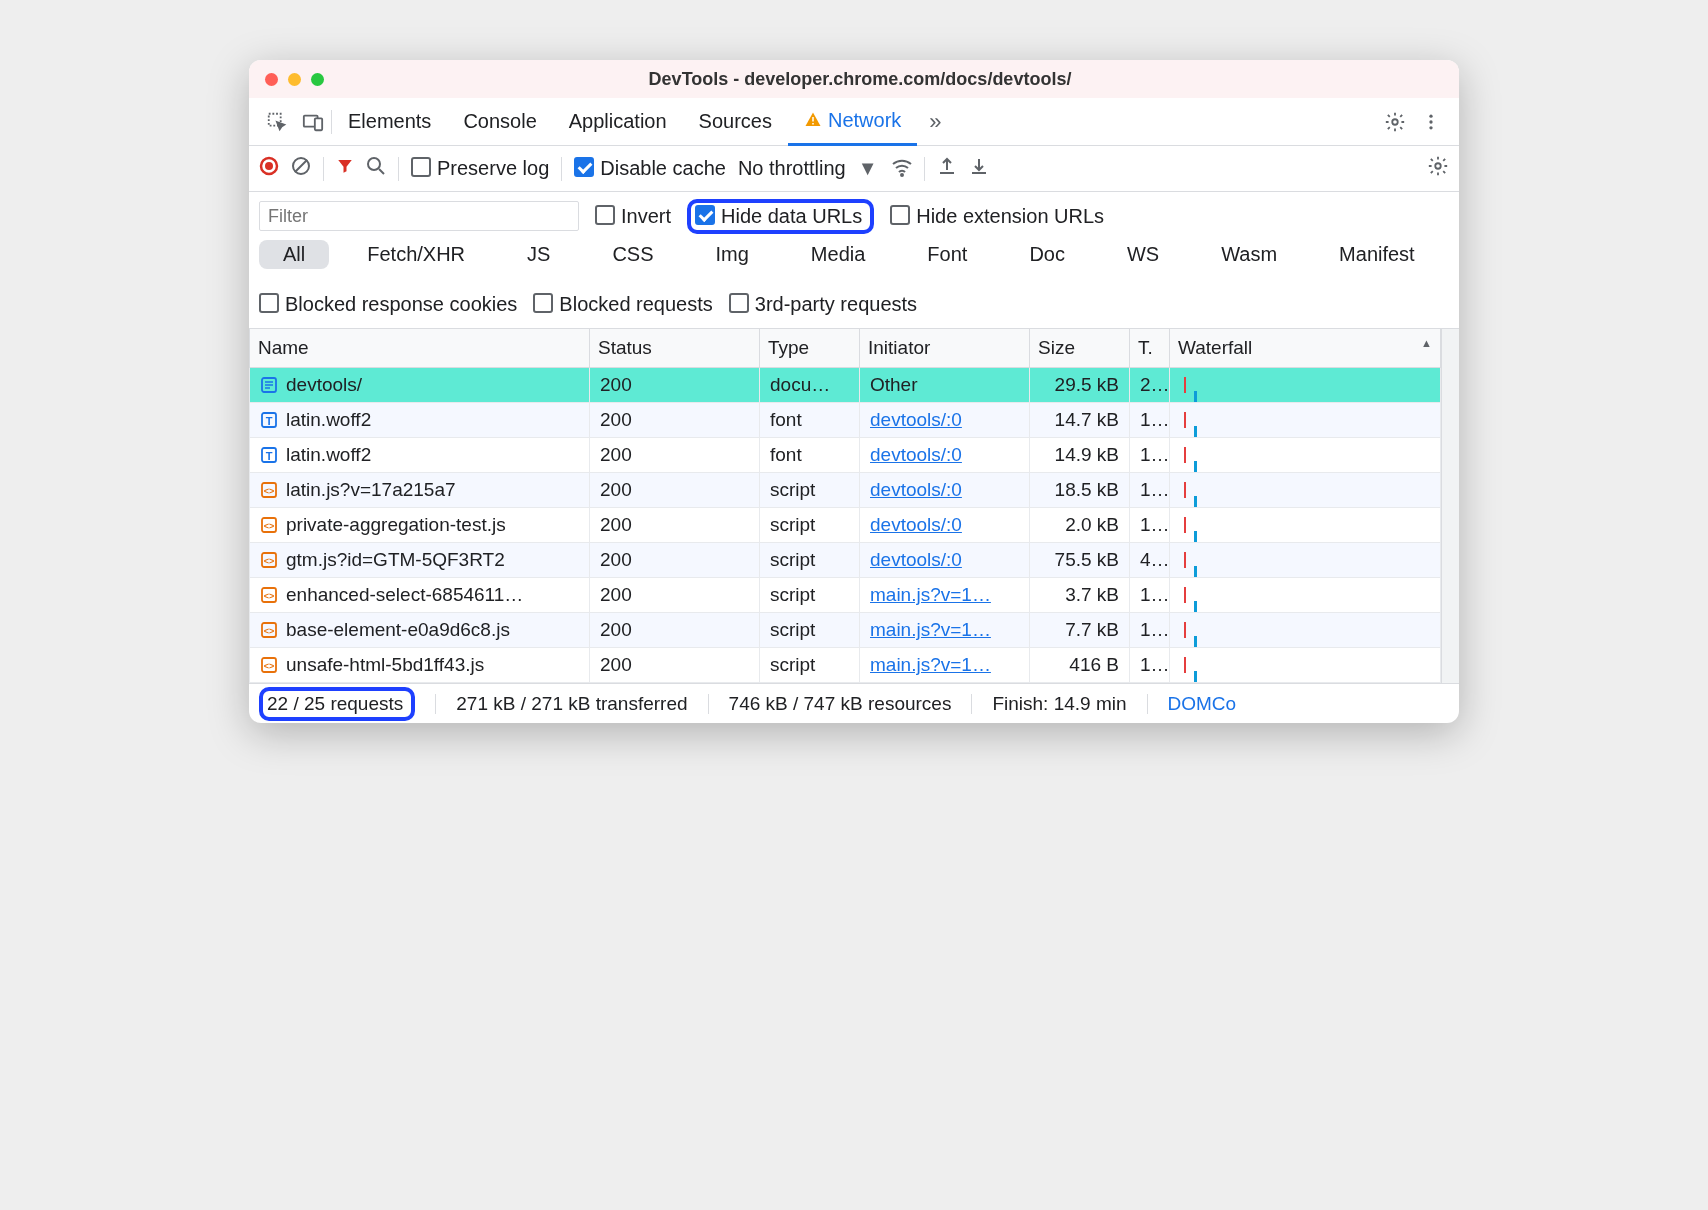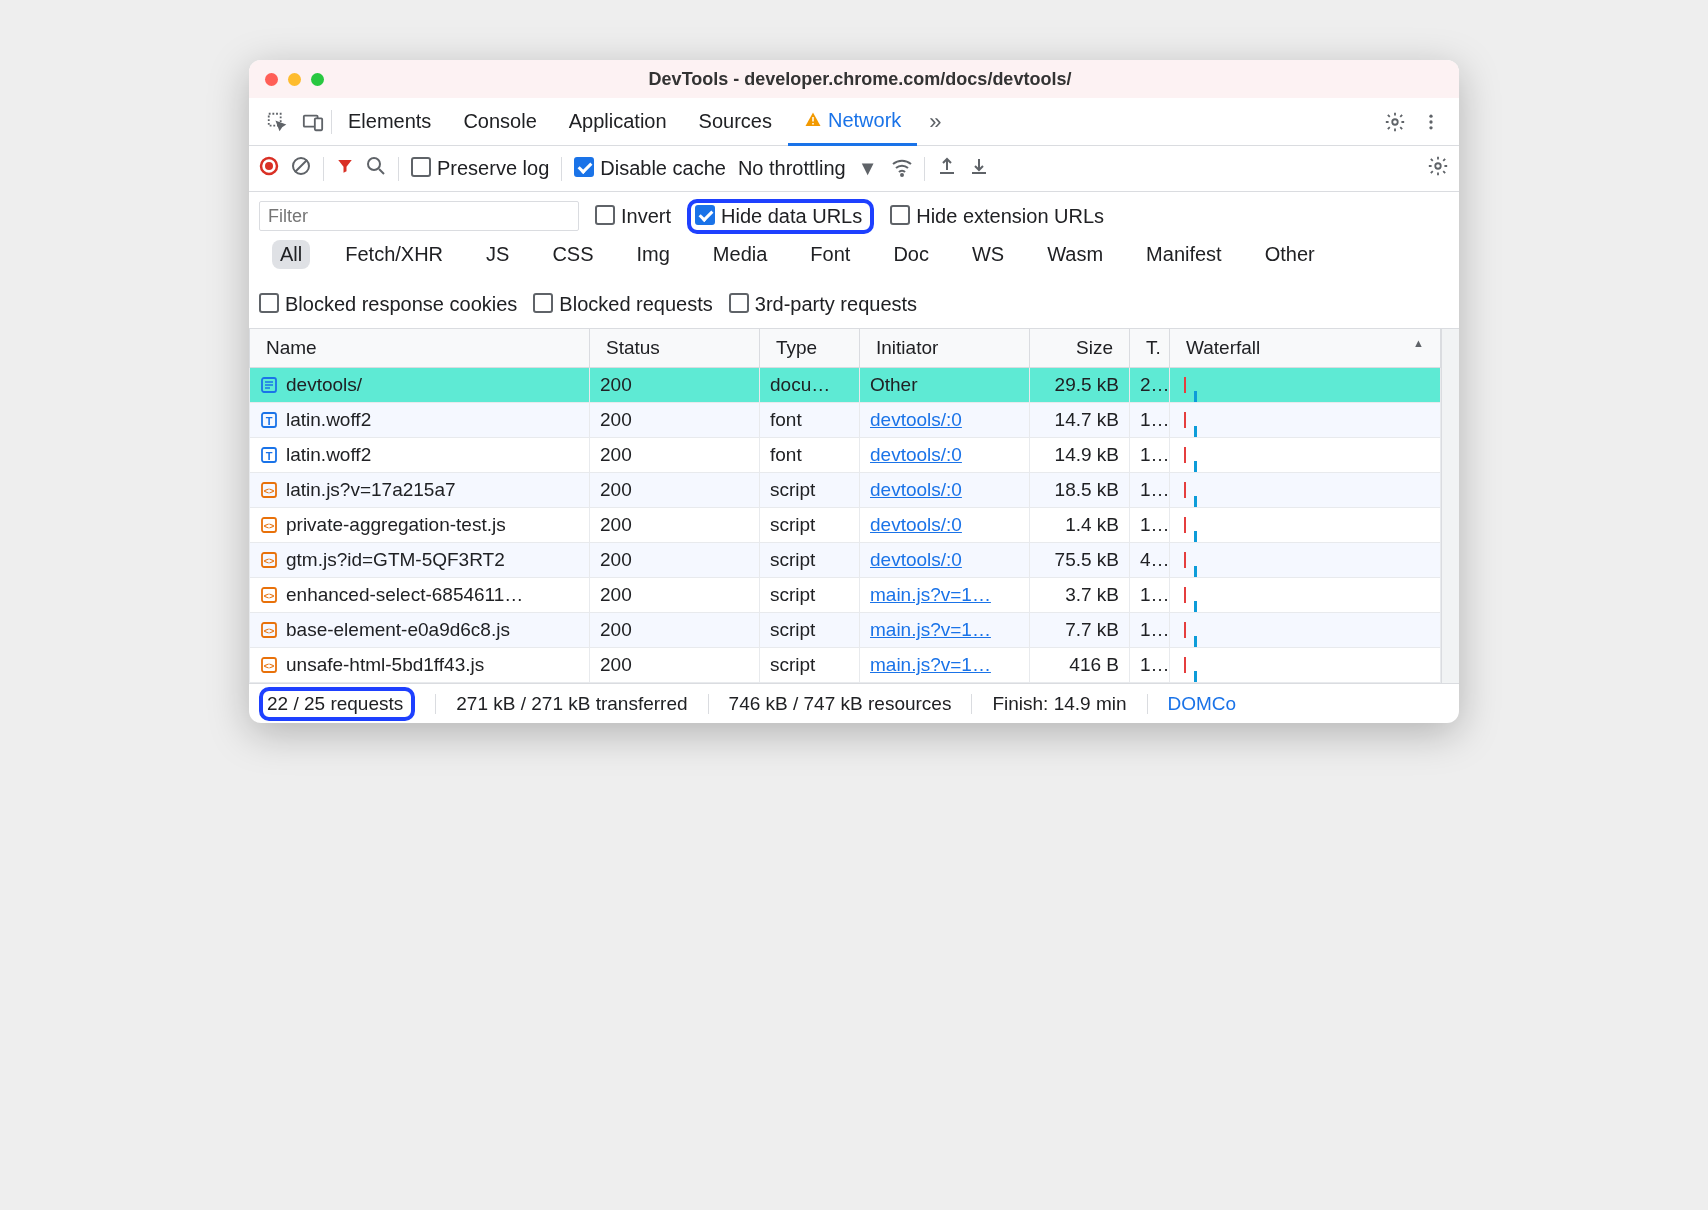--- a/index.html
+++ b/index.html
@@ -19,25 +19,25 @@
   .sep { width:1px; height:24px; background:#dadce0; }
   .filterbar { border-bottom:1px solid #dadce0; padding:6px 10px; }
   .filterrow { display:flex; align-items:center; gap:16px; min-height:36px; flex-wrap:wrap; }
   .filterinput { width:320px; height:30px; border:1px solid #dadce0; border-radius:2px; padding:0 8px; font-size:18px; color:#15803d; }
   .chk { display:flex; gap:6px; }
   .chkbox { width:20px; height:20px; border:2px solid #5f6368; border-radius:3px; display:flex; align-items:center; justify-content:center; flex-shrink:0; position:relative; }
   .chkbox.checked { background:#1a73e8; border-color:#1a73e8; }
   .chkbox.checked::after{content:"";position:absolute;left:5px;top:1px;width:5px;height:10px;border:solid white;border-width:0 3px 3px 0;transform:rotate(45deg)}
   .highlight { border:4px solid #1e40ff; border-radius:10px; padding:2px 8px 2px 4px; }
   .pills { display:flex; gap:14px; align-items:center; margin-top:6px; }
-  .pill { padding:3px 8px; border-radius:8px;margin-left:13px; }
+  .pill { padding:3px 24px; border-radius:8px; }
   .pill.sel { background:#dfe1e5; }
   table { width:100%; border-collapse:collapse; table-layout:fixed; }
-  thead th { text-align:left; font-weight:400; font-size:19px; padding:8px 16px; background:#f8f9fa; border:1px solid #dadce0; border-top:none; position:relative; }
-  thead th.size, thead th.time { text-align:right; }
+  thead th { text-align:left; font-weight:400; font-size:19px; padding:8px 8px; background:#f8f9fa; border:1px solid #dadce0; border-top:none; position:relative; }
+  thead th.size, thead th.time { }
   tbody td { padding:6px 10px; border:1px solid #e8eaed; font-size:19px; white-space:nowrap; overflow:hidden; text-overflow:ellipsis; }
   tbody tr:nth-child(even){background:#f5f8ff}
   tbody tr:nth-child(odd){background:#fff}
   tbody tr:first-child{background:#5eead4}
   .name { display:flex; align-items:center; gap:8px; }
   .ficon { width:18px; height:18px; display:flex; align-items:center; justify-content:center; flex-shrink:0; }
   .sz{text-align:right}
   .ini.link { text-decoration:underline; }
   .wfcell{position:relative;height:100%}
   .wf-red{position:absolute;left:4px;top:-8px;bottom:-8px;width:1.5px;background:#e53e3e}
@@ -332,21 +332,21 @@
                       <rect x="2" y="2" width="14" height="14" rx="2" fill="none" stroke="#e8710a" stroke-width="1.8"></rect>
                       <text x="9" y="13" text-anchor="middle" font-size="9" font-weight="bold" fill="#e8710a">&lt;&gt;</text>
                     </svg>
                   </span>
                   <span>private-aggregation-test.js</span>
                 </div>
               </td>
               <td>200</td>
               <td>script</td>
               <td><span class="ini link">devtools/:0</span></td>
-              <td class="sz">1.4 kB</td>
+              <td class="sz">2.0 kB</td>
               <td class="sz">1..</td>
               <td>
                 <div class="wfcell">
                   <div class="wf-red"></div>
                   <div class="wf-blue"></div>
                 </div>
               </td>
             </tr>
             <tr>
               <td>

